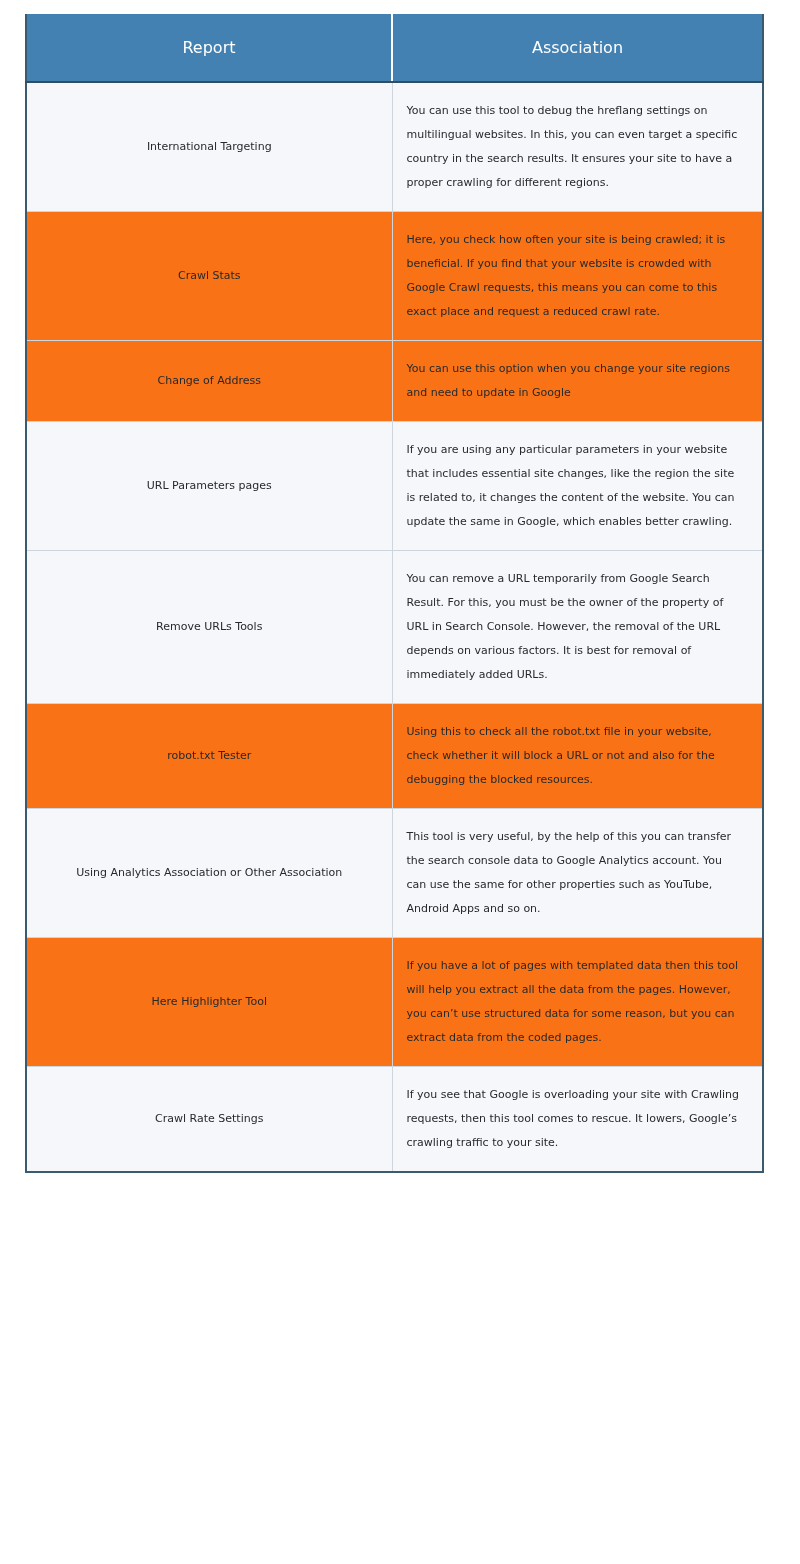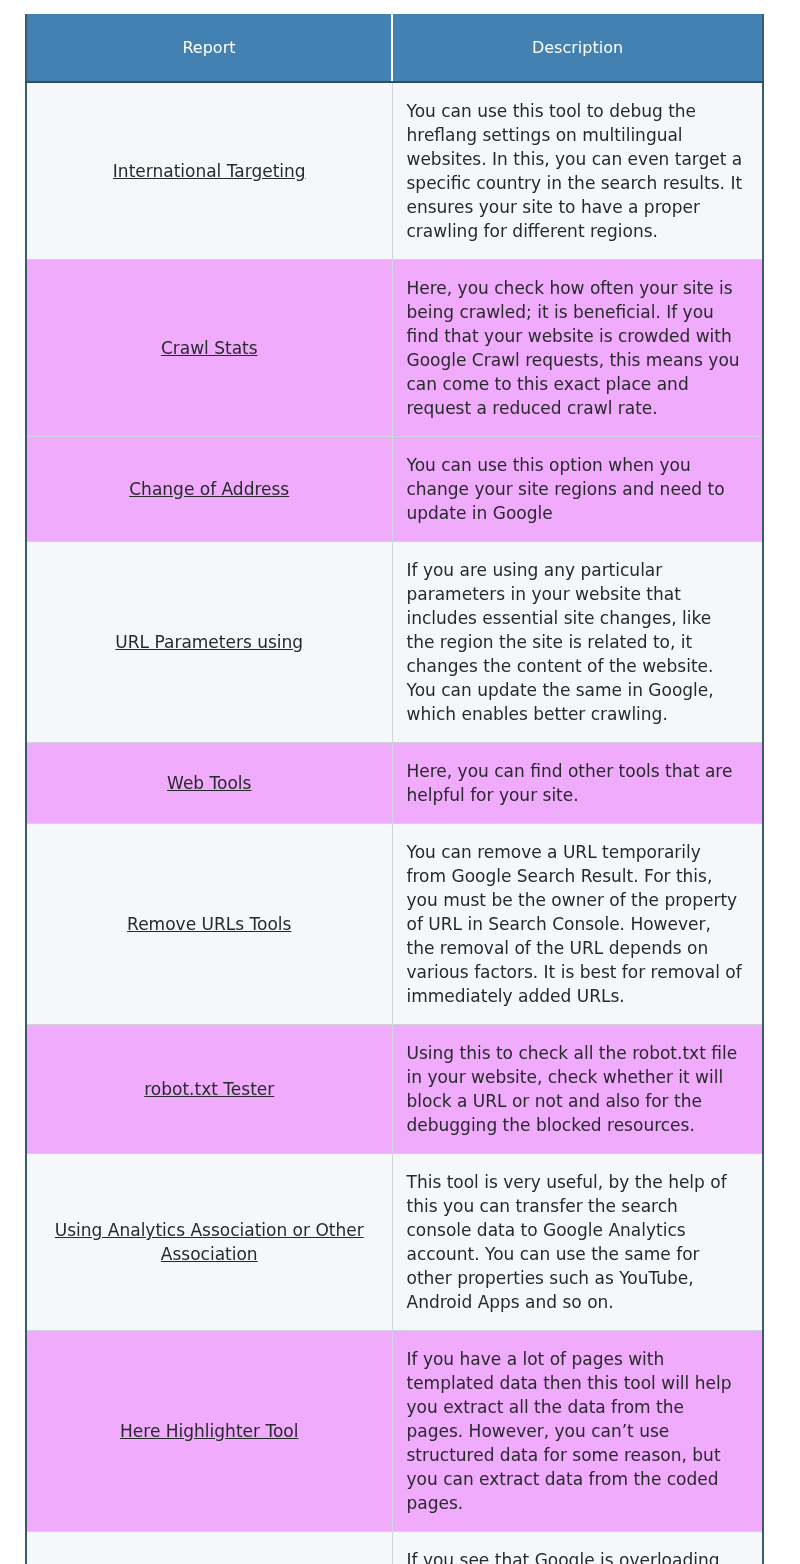--- a/index.html
+++ b/index.html
@@ -47,77 +47,72 @@
     box-sizing: border-box;
     border-bottom: 2px solid #2f4e60;
   }
   thead th.th-report {
     border-right: 2px solid #ffffff;
   }
 
   tbody td {
     border-top: 1px solid #cfd5dc;
     border-bottom: 1px solid #cfd5dc;
-    font-size: 17px;
+    font-size: 11px;
     line-height: 24px;
     color: #27292b;
     vertical-align: middle;
     box-sizing: border-box;
   }
 
   tbody tr.row-odd  td { background: #f5f7fb; }
-  tbody tr.row-even td { background: #f0abfc; }
+  tbody tr.row-even td { background: #f97316; }
 
   td.cell-report {
     text-align: center;
     padding: 4px 22px;
     border-right: 1px solid #cfd5dc;
-    text-decoration: underline;
   }
 
   td.cell-desc {
     text-align: left;
     padding: 16px 18px 16px 14px;
   }
 </style>
 </head>
 <body>
 
 <div class="page">
   <table class="report-table">
     <colgroup>
       <col class="col-report">
       <col class="col-desc">
     </colgroup>
     <thead>
       <tr>
         <th class="th-report">Report</th>
-        <th class="th-desc">Description</th>
+        <th class="th-desc">Association</th>
       </tr>
     </thead>
     <tbody id="table-body">
         <tr class="row-odd">
           <td class="cell-report">International Targeting</td>
           <td class="cell-desc">You can use this tool to debug the hreflang settings on multilingual websites. In this, you can even target a specific country in the search results. It ensures your site to have a proper crawling for different regions.</td>
         </tr>
         <tr class="row-even">
           <td class="cell-report">Crawl Stats</td>
           <td class="cell-desc">Here, you check how often your site is being crawled; it is beneficial. If you find that your website is crowded with Google Crawl requests, this means you can come to this exact place and request a reduced crawl rate.</td>
         </tr>
         <tr class="row-even">
           <td class="cell-report">Change of Address</td>
           <td class="cell-desc">You can use this option when you change your site regions and need to update in Google</td>
         </tr>
         <tr class="row-odd">
-          <td class="cell-report">URL Parameters using</td>
+          <td class="cell-report">URL Parameters pages</td>
           <td class="cell-desc">If you are using any particular parameters in your website that includes essential site changes, like the region the site is related to, it changes the content of the website. You can update the same in Google, which enables better crawling.</td>
-        </tr>
-        <tr class="row-even">
-          <td class="cell-report">Web Tools</td>
-          <td class="cell-desc">Here, you can find other tools that are helpful for your site.</td>
         </tr>
         <tr class="row-odd">
           <td class="cell-report">Remove URLs Tools</td>
           <td class="cell-desc">You can remove a URL temporarily from Google Search Result. For this, you must be the owner of the property of URL in Search Console. However, the removal of the URL depends on various factors. It is best for removal of immediately added URLs.</td>
         </tr>
         <tr class="row-even">
           <td class="cell-report">robot.txt Tester</td>
           <td class="cell-desc">Using this to check all the robot.txt file in your website, check whether it will block a URL or not and also for the debugging the blocked resources.</td>
         </tr>
         <tr class="row-odd">

